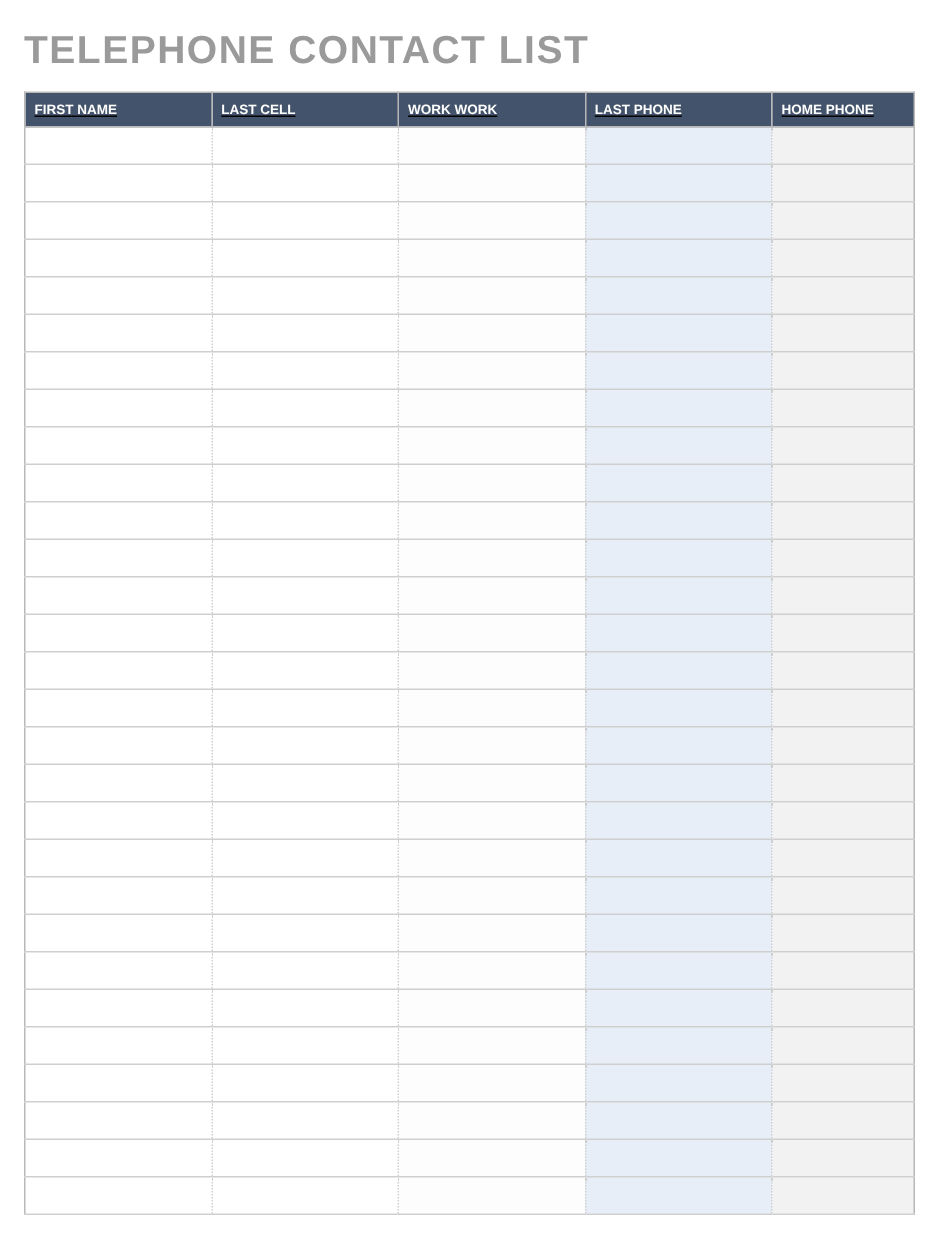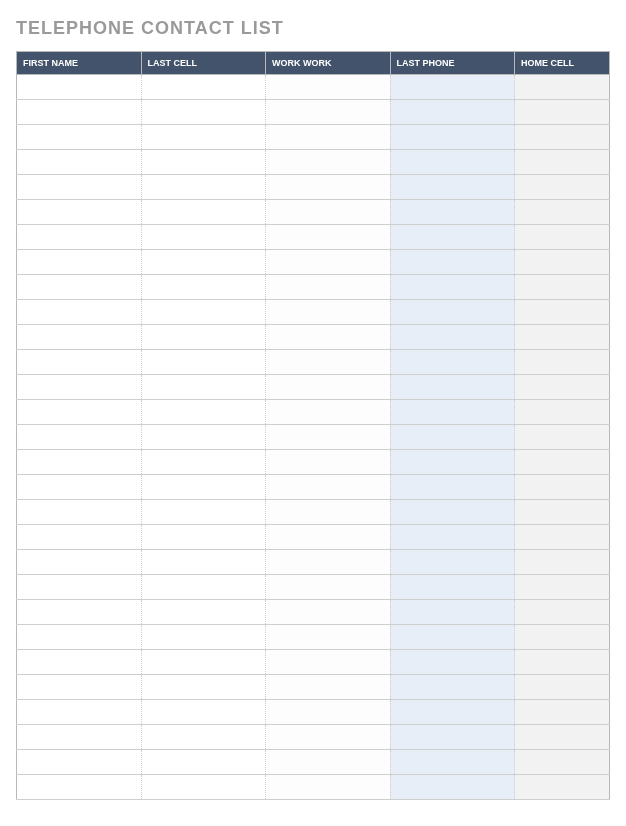--- a/index.html
+++ b/index.html
@@ -4,31 +4,32 @@
 <style>
   * { box-sizing: border-box; margin: 0; padding: 0; }
   body {
     background: #ffffff;
     font-family: Arial, Helvetica, sans-serif;
     width: 626px;
     height: 826px;
     padding: 18px 16px;
   }
   .title {
-    font-size: 18px;
+    font-size: 26px;
     font-weight: bold;
     letter-spacing: 1px;
     color: #9a9a9a;
     margin-bottom: 12px;
   }
   .table {
     width: 100%;
     border-collapse: collapse;
     table-layout: fixed;
     border: 1px solid #b8b8b8;
+    text-decoration: underline;
   }
   .thead-row th {
     background: #43536b;
     color: #ffffff;
     font-size: 9px;
     font-weight: bold;
     text-align: left;
     padding: 6px 6px;
     border: 1px solid #b8b8b8;
     height: 22px;
@@ -67,21 +68,21 @@
       <col class="w3">
       <col class="w4">
       <col class="w5">
   </colgroup>
   <thead>
     <tr class="thead-row">
       <th>FIRST NAME</th>
       <th>LAST CELL</th>
       <th>WORK WORK</th>
       <th>LAST PHONE</th>
-      <th>HOME CELL</th>
+      <th>HOME PHONE</th>
     </tr>
   </thead>
   <tbody id="tbody">
       <tr class="tbody-row">
         <td class="col-first"></td>
         <td class="col-last"></td>
         <td class="col-work"></td>
         <td class="col-cell"></td>
         <td class="col-home"></td>
       </tr>

